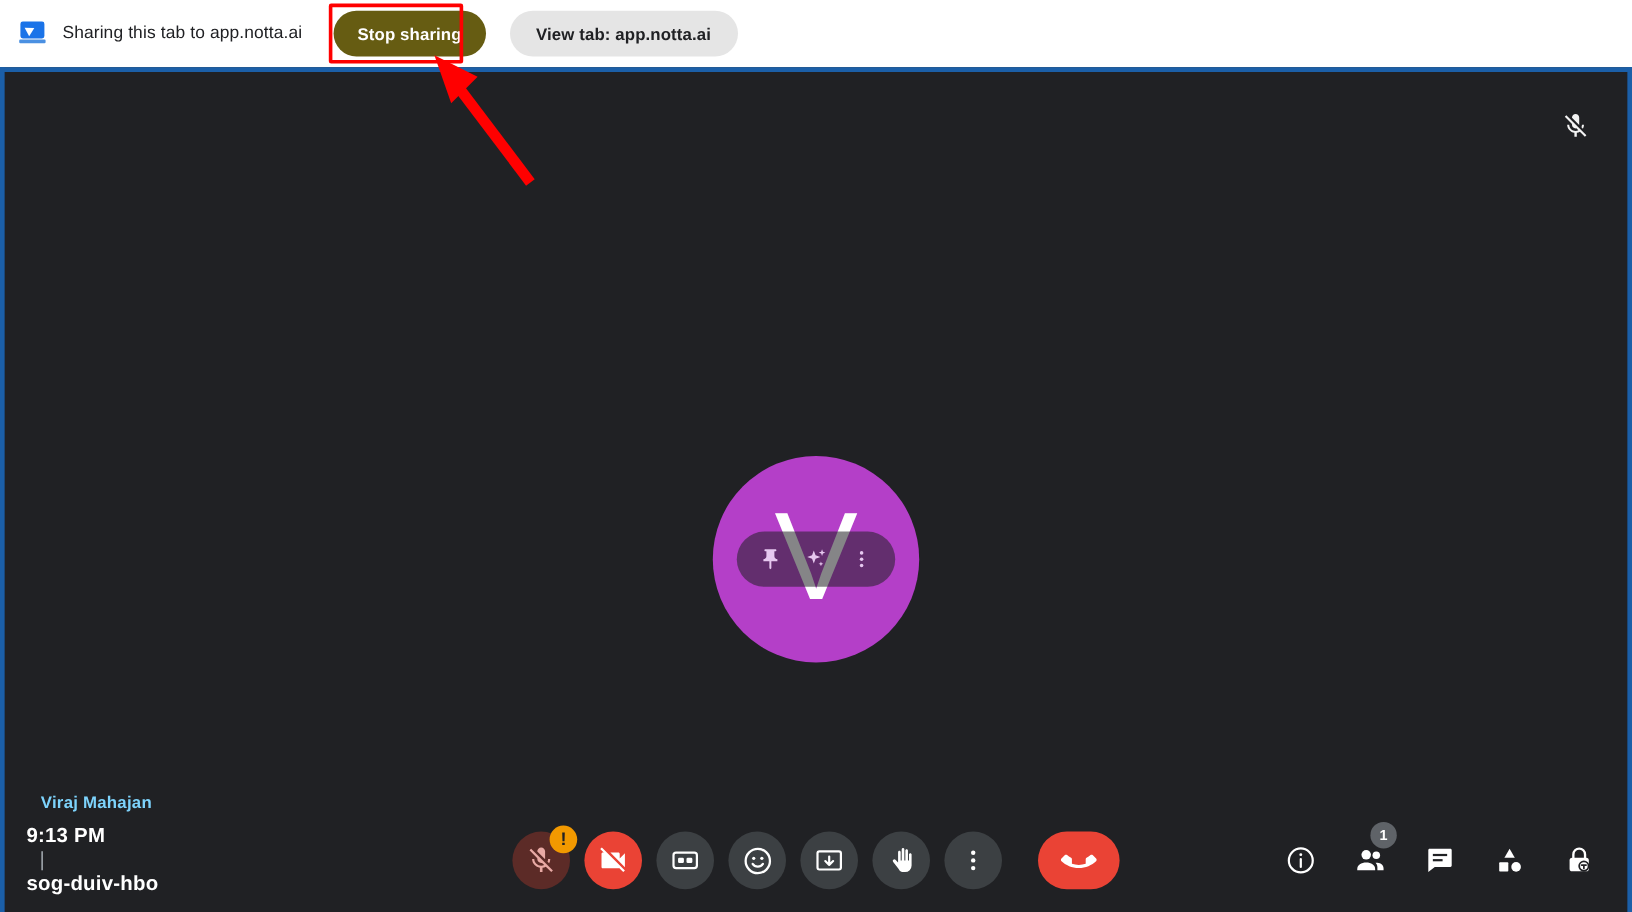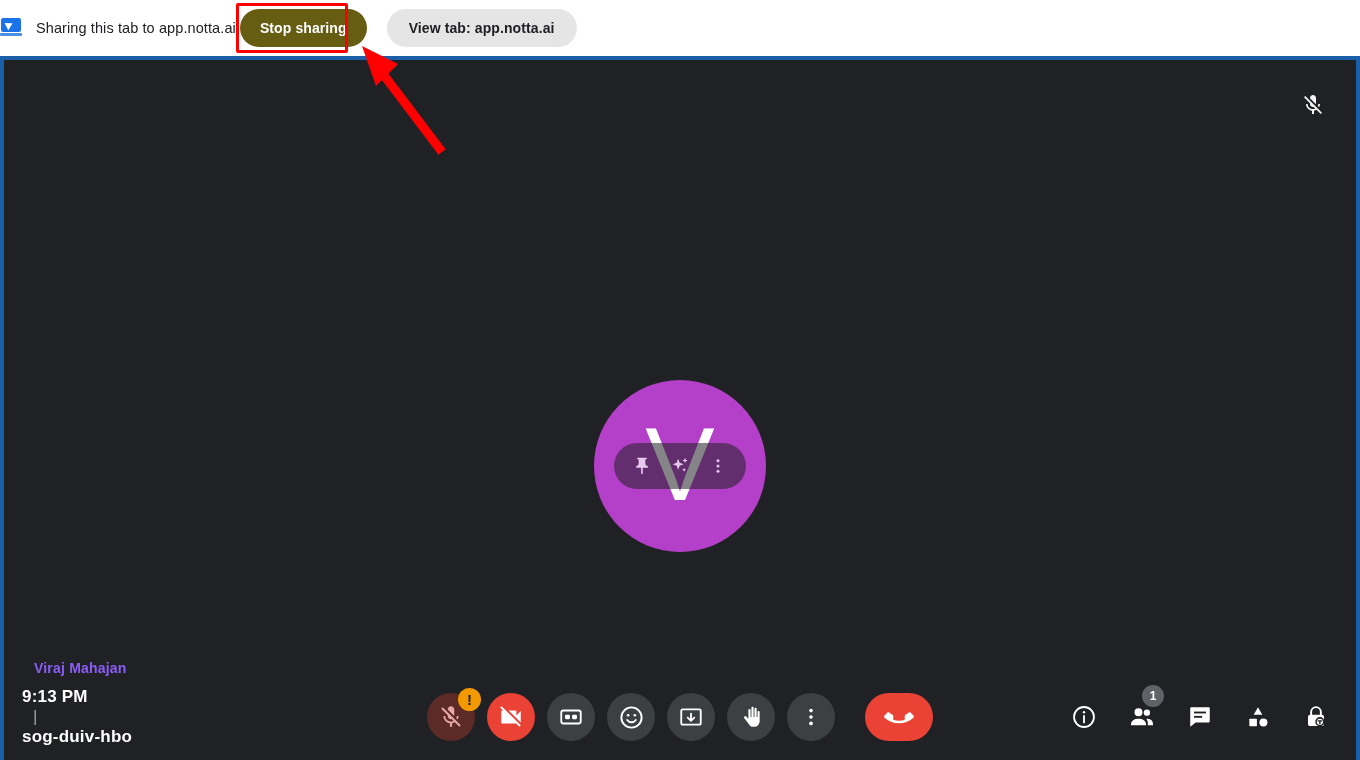--- a/index.html
+++ b/index.html
@@ -9,20 +9,21 @@
     font-family: "Liberation Sans", sans-serif;
     overflow: hidden;
   }
 
   
   .share-bar {
     position: absolute; left: 0; top: 0;
     width: 1360px; height: 56px;
     background: #ffffff;
     display: flex; align-items: center;
+    padding-left: 16px;
   }
   .share-icon {
     width: 22px; height: 22px;
     position: relative;
     flex: 0 0 auto;
     margin-right: 14px;
   }
   .share-icon .screen {
     position: absolute; left: 1px; top: 1px;
     width: 20px; height: 14px;
@@ -45,20 +46,21 @@
   }
   .share-text {
     font-size: 14.5px;
     color: #202124;
     letter-spacing: 0.1px;
     white-space: nowrap;
   }
 
   .stop-wrap {
     position: relative;
+    margin-left: 22px;
     padding: 4px;
   }
   .stop-highlight {
     position: absolute; left: 0; top: -2px;
     width: 112px; height: 50px;
     border: 3px solid #ff0000;
     border-radius: 2px;
     pointer-events: none;
   }
   .stop-btn {
@@ -152,21 +154,21 @@
     width: 28px; height: 28px;
     display: flex; align-items: center; justify-content: center;
     cursor: pointer;
     color: #e8c9f0;
   }
 
   
   .name-label {
     position: absolute;
     left: 30px; bottom: 84px;
-    color: #8b5cf6;
+    color: #7dd3fc;
     font-size: 14px;
     font-weight: bold;
     letter-spacing: 0.2px;
   }
 
   
   .bottom-bar {
     position: absolute;
     left: 0; bottom: 0;
     width: 100%; height: 86px;

